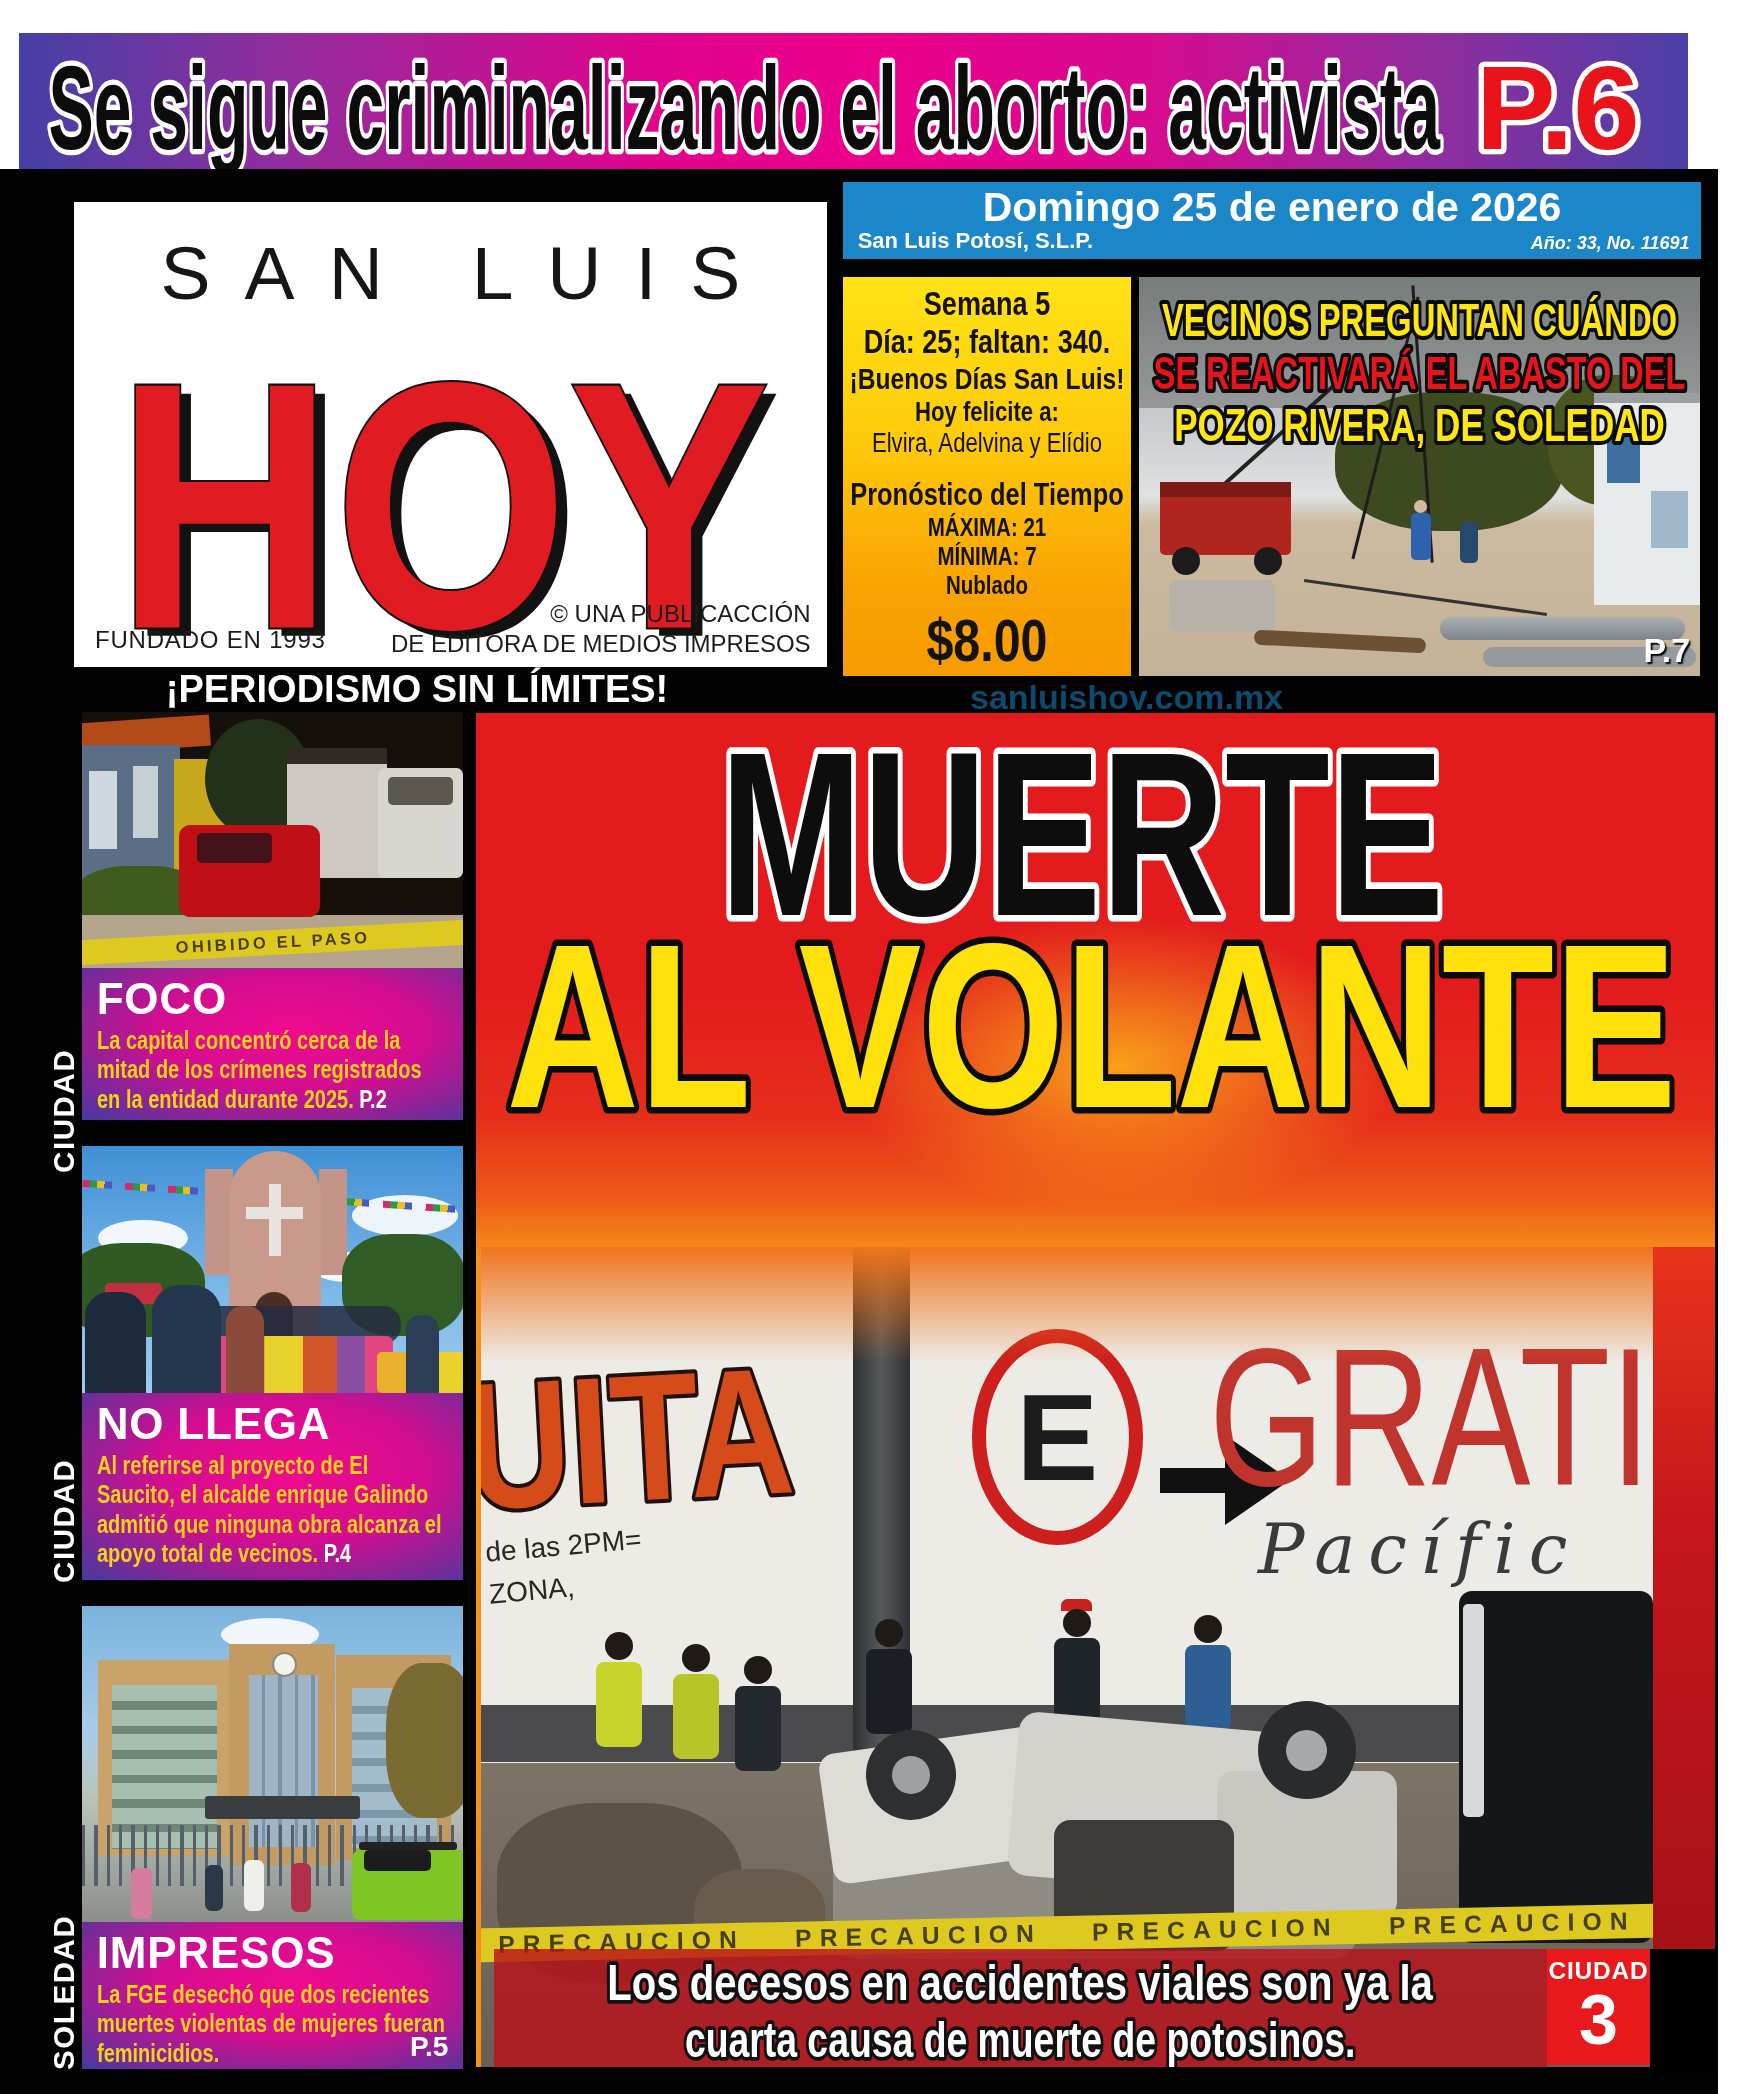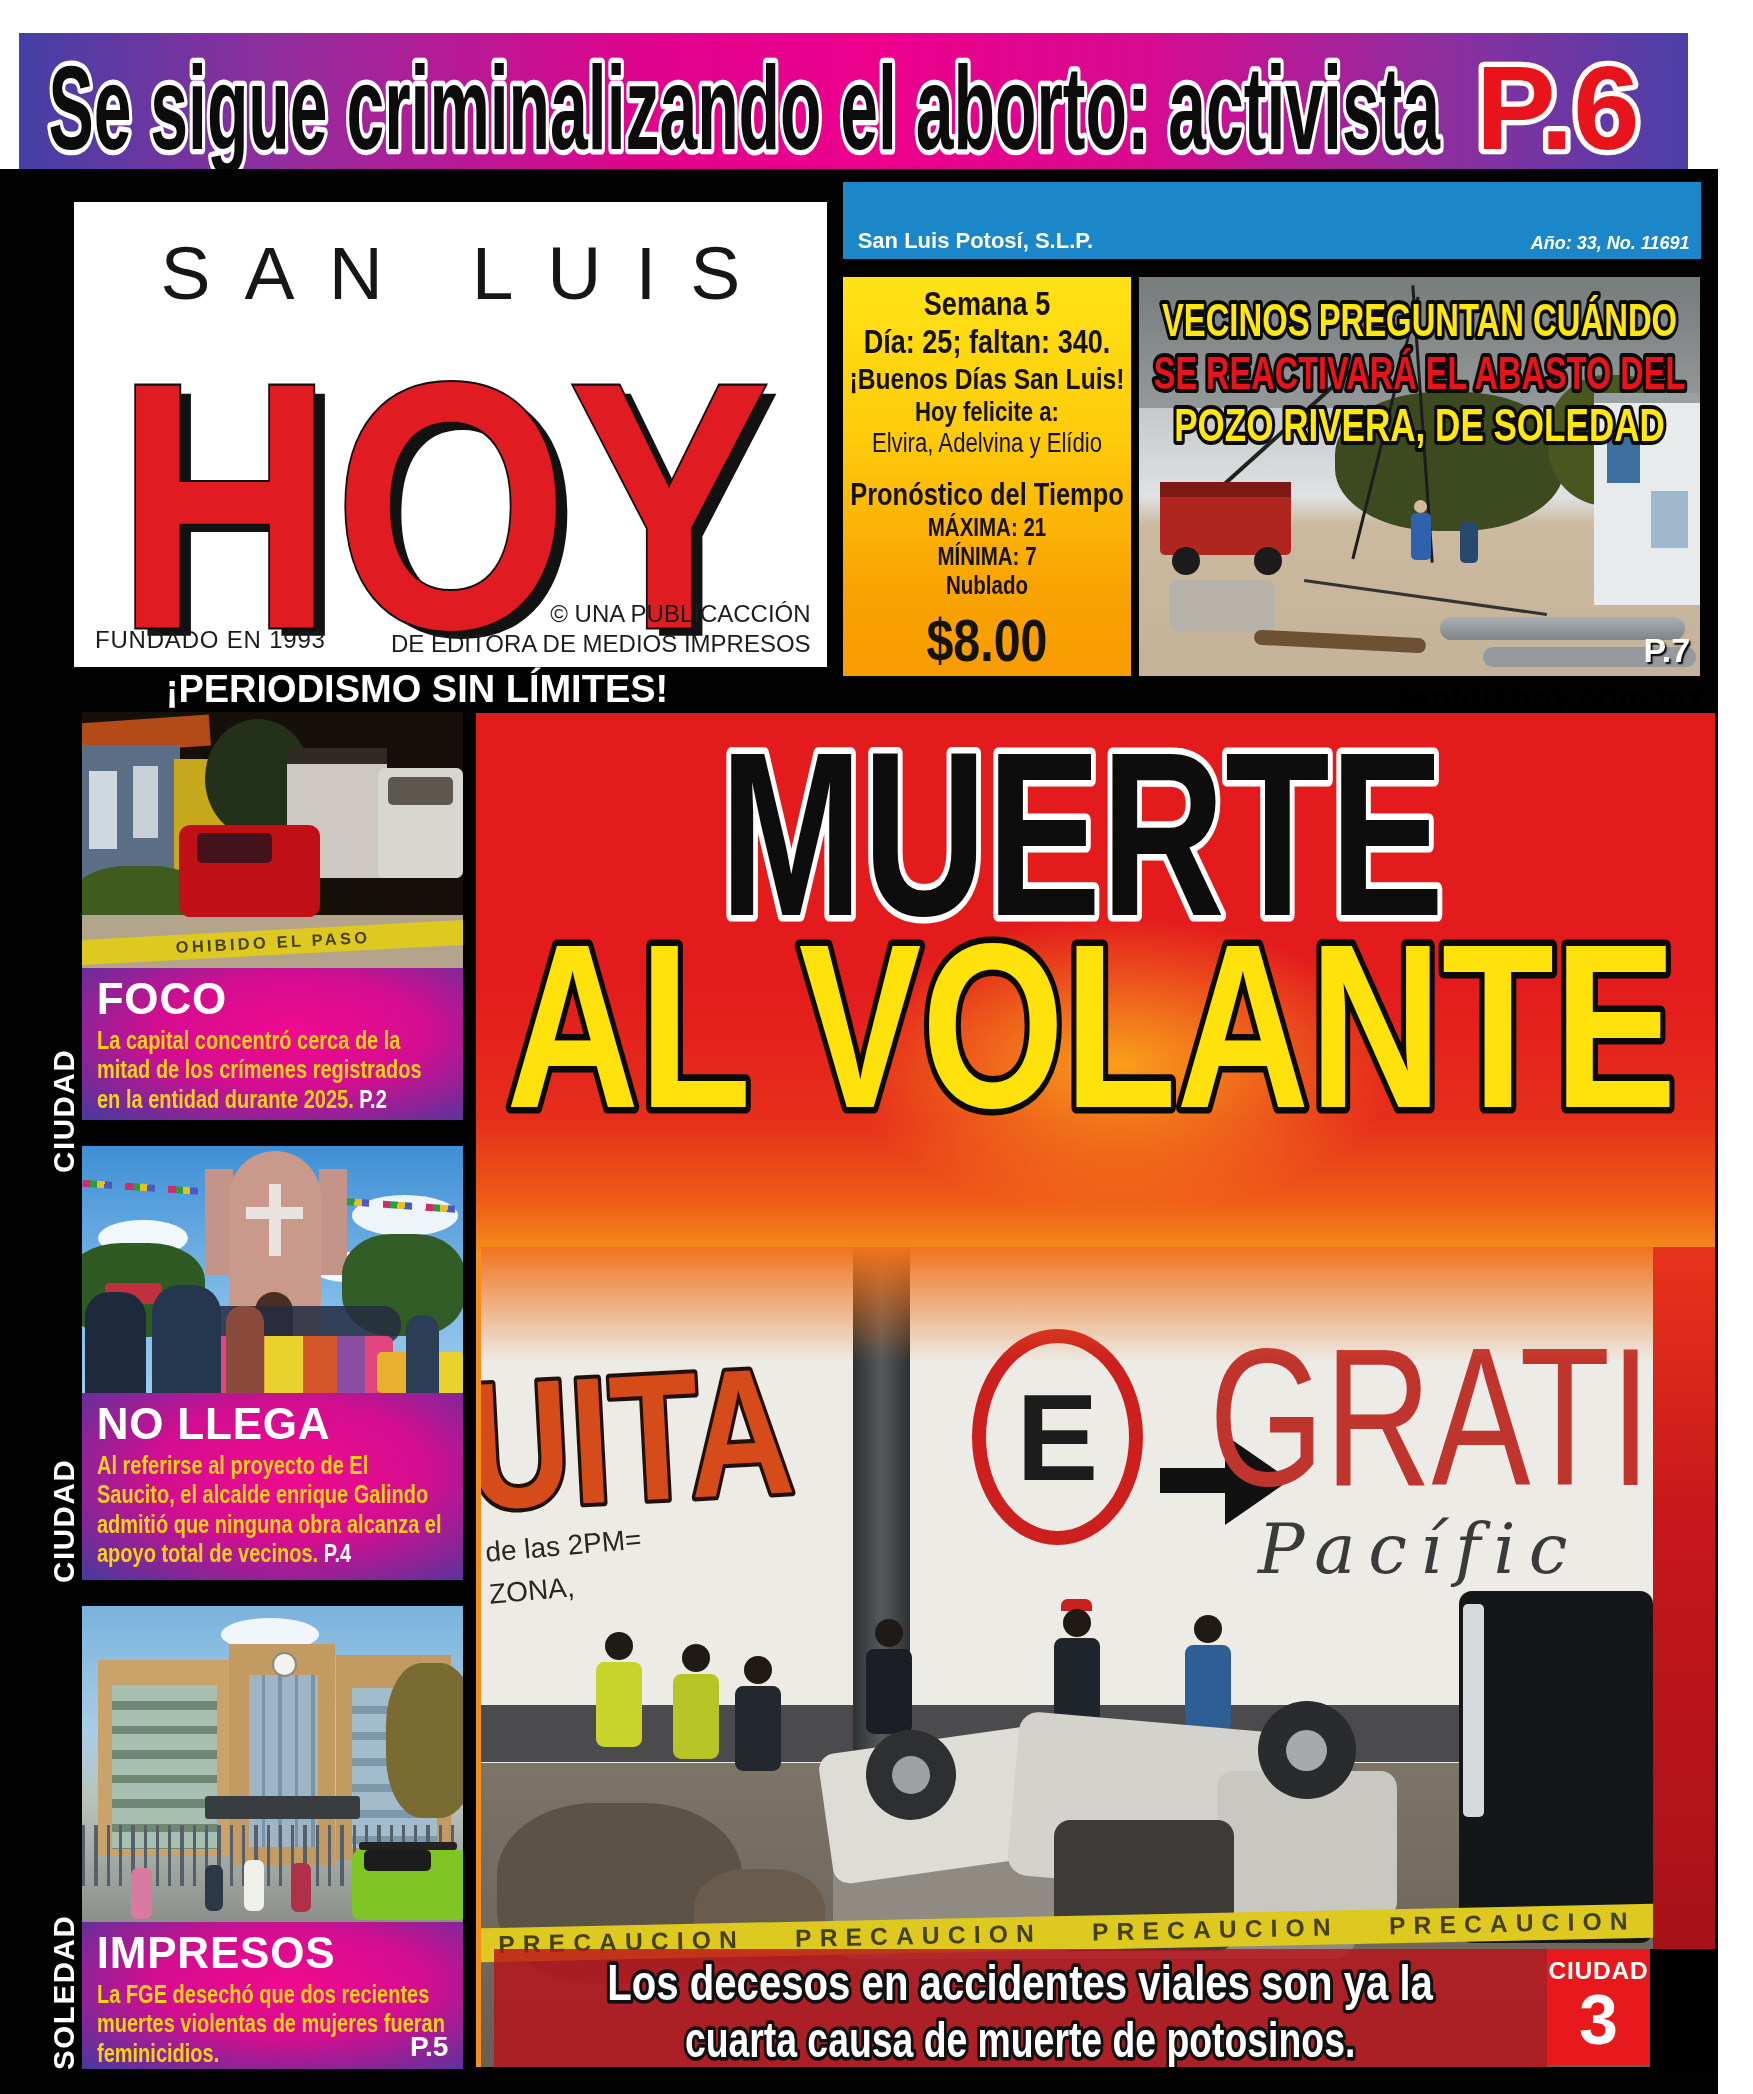--- a/index.html
+++ b/index.html
@@ -48,20 +48,21 @@
       <text x="20" y="370" font-size="430" font-weight="bold" textLength="800" lengthAdjust="spacingAndGlyphs" fill="#e11b22" stroke="#111111" stroke-width="5" paint-order="stroke" style="font-family:'Liberation Sans',sans-serif">HOY</text>
     </svg>
     <div class="abs" style="left:21px;bottom:13px;font-size:24px;color:#1c1c1c;letter-spacing:0.8px;">FUNDADO EN 1993</div>
     <div class="abs" style="right:16.4px;bottom:8.2px;text-align:right;font-size:24px;color:#1c1c1c;line-height:1.25;">
       <div>© UNA PUBLICACCIÓN</div>
       <div>DE EDITORA DE MEDIOS IMPRESOS</div>
     </div>
   </div>
 
   <div class="abs" style="left:843px;top:182px;width:858px;height:77px;background:#1b87c9;color:#ffffff;">
+    <div class="abs" style="left:0;top:1.6px;width:858px;text-align:center;font-size:41px;font-weight:bold;">Domingo 25 de enero de 2026</div>
     <div class="abs" style="left:14.7px;bottom:4.9px;font-size:22px;font-weight:bold;">San Luis Potosí, S.L.P.</div>
     <div class="abs" style="right:11.5px;bottom:4.9px;font-size:18px;font-weight:bold;font-style:italic;">Año: 33, No. 11691</div>
   </div>
 
   <div class="abs" style="left:843px;top:277px;width:288px;height:399px;overflow:hidden;
               background:linear-gradient(180deg,#ffe316 0%,#fecb0a 40%,#f9a303 78%,#f79b02 100%);text-decoration:underline;">
     <div class="abs" style="left:-32px;top:8.2px;width:352px;transform:scaleX(.82);transform-origin:50% 0;">
       <div class="w" style="font-size:33px;font-weight:bold;">Semana 5</div>
       <div class="w" style="font-size:33px;font-weight:bold;">Día: 25; faltan: 340.</div>
       <div class="w" style="font-size:30px;font-weight:bold;">¡Buenos Días San Luis!</div>
@@ -102,21 +103,21 @@
     <div class="sh" style="left:164px;top:319px;width:245px;height:3.3px;background:#333333;transform:rotate(8deg);"></div>
     <svg class="abs" style="left:0;top:0;" width="561" height="399" viewBox="0 0 686 487">
       <text x="28" y="72" font-size="56" font-weight="bold" textLength="630" lengthAdjust="spacingAndGlyphs" fill="#ffe70f" stroke="#0b0b0b" stroke-width="10" paint-order="stroke" stroke-linejoin="round" style="font-family:'Liberation Sans',sans-serif">VECINOS PREGUNTAN CUÁNDO</text>
       <text x="18" y="137" font-size="56" font-weight="bold" textLength="650" lengthAdjust="spacingAndGlyphs" fill="#e8131b" stroke="#0b0b0b" stroke-width="10" paint-order="stroke" stroke-linejoin="round" style="font-family:'Liberation Sans',sans-serif">SE REACTIVARÁ EL ABASTO DEL</text>
       <text x="43" y="200" font-size="56" font-weight="bold" textLength="600" lengthAdjust="spacingAndGlyphs" fill="#ffe70f" stroke="#0b0b0b" stroke-width="10" paint-order="stroke" stroke-linejoin="round" style="font-family:'Liberation Sans',sans-serif">POZO RIVERA, DE SOLEDAD</text>
     </svg>
     <div class="abs" style="right:9.8px;bottom:6.5px;font-size:34px;font-weight:bold;color:#ffffff;text-shadow:1.6px 1.6px 1.6px #000;">P.7</div>
   </div>
 
   <div class="abs" style="left:49px;top:668px;width:736px;text-align:center;font-size:38px;font-weight:bold;color:#ffffff;">¡PERIODISMO SIN LÍMITES!</div>
-  <div class="abs" style="left:970px;top:678px;width:736px;text-align:right;font-size:34px;font-weight:bold;color:#000000;">sanluishoy.com.mx</div>
+  <div class="abs" style="left:970px;top:678px;width:736px;text-align:left;font-size:34px;font-weight:bold;color:#0c4a6e;">sanluishoy.com.mx</div>
 
   <div class="vlabel" style="left:47px;top:1173px;">CIUDAD</div>
   <div class="vlabel" style="left:47px;top:1583px;">CIUDAD</div>
   <div class="vlabel" style="left:47px;top:2070px;">SOLEDAD</div>
 
   <div class="ph" style="left:82px;top:712px;width:381px;height:256px;background:#151009;">
     <div class="sh" style="left:-3.3px;top:6.5px;width:131px;height:31px;background:#b34a18;transform:rotate(-4deg);"></div>
     <div class="sh" style="left:0;top:33px;width:98px;height:151px;background:#5a6f86;"></div>
     <div class="sh" style="left:6.5px;top:59px;width:28px;height:78px;background:#cfd8de;"></div>
     <div class="sh" style="left:51px;top:54px;width:24.5px;height:72px;background:#c7d0d6;"></div>

